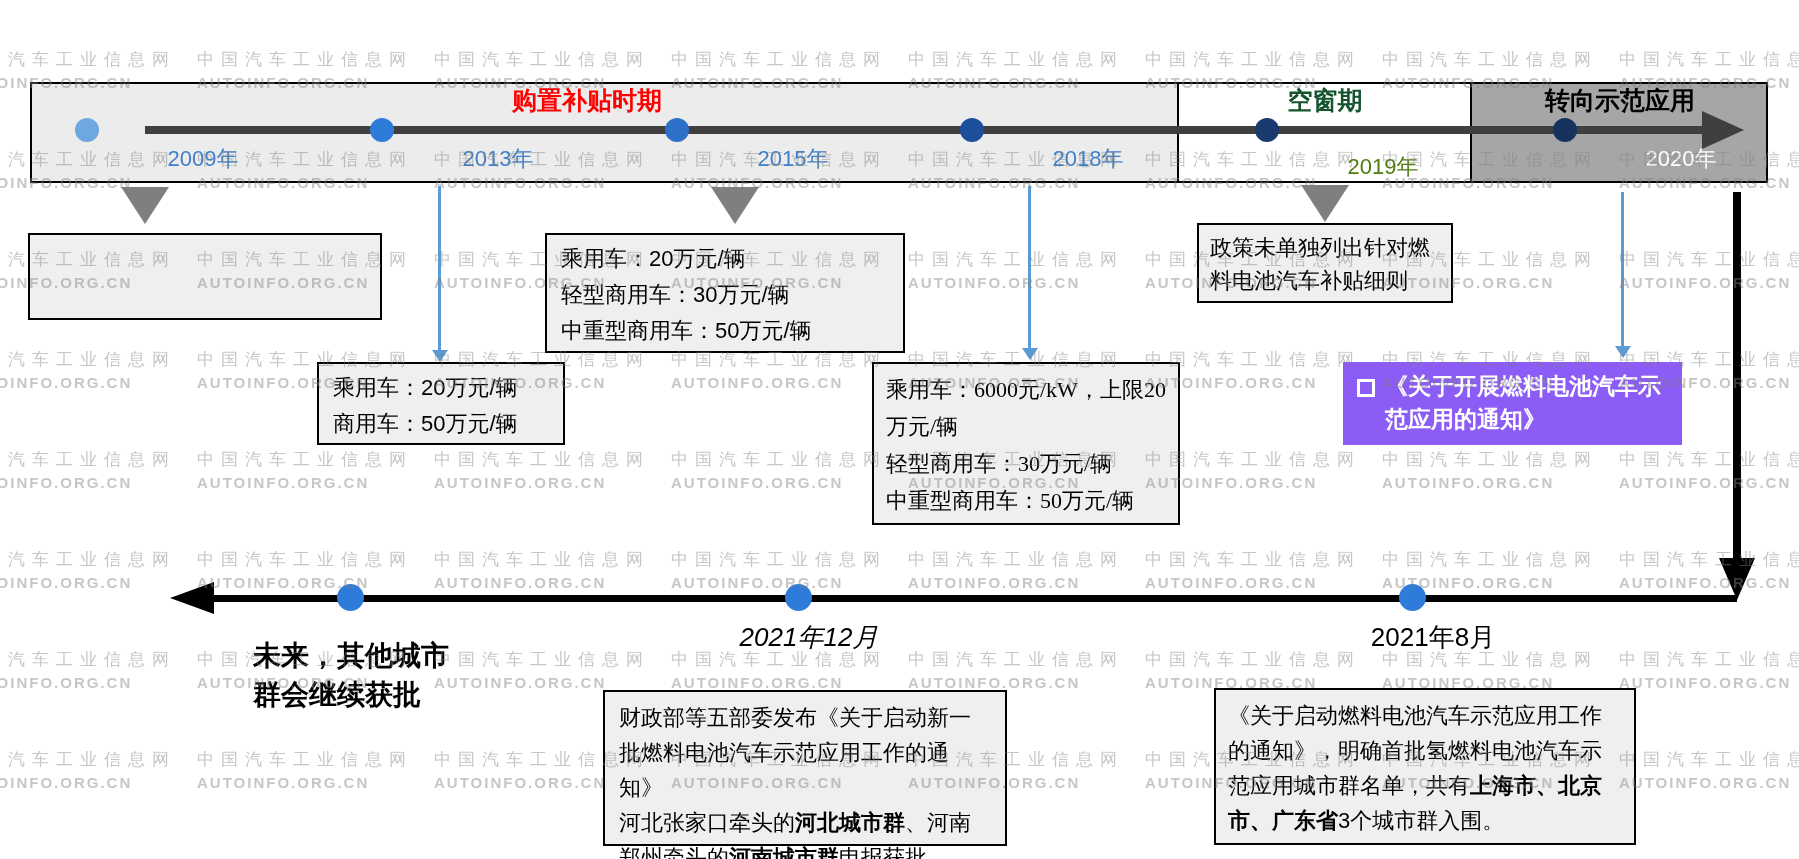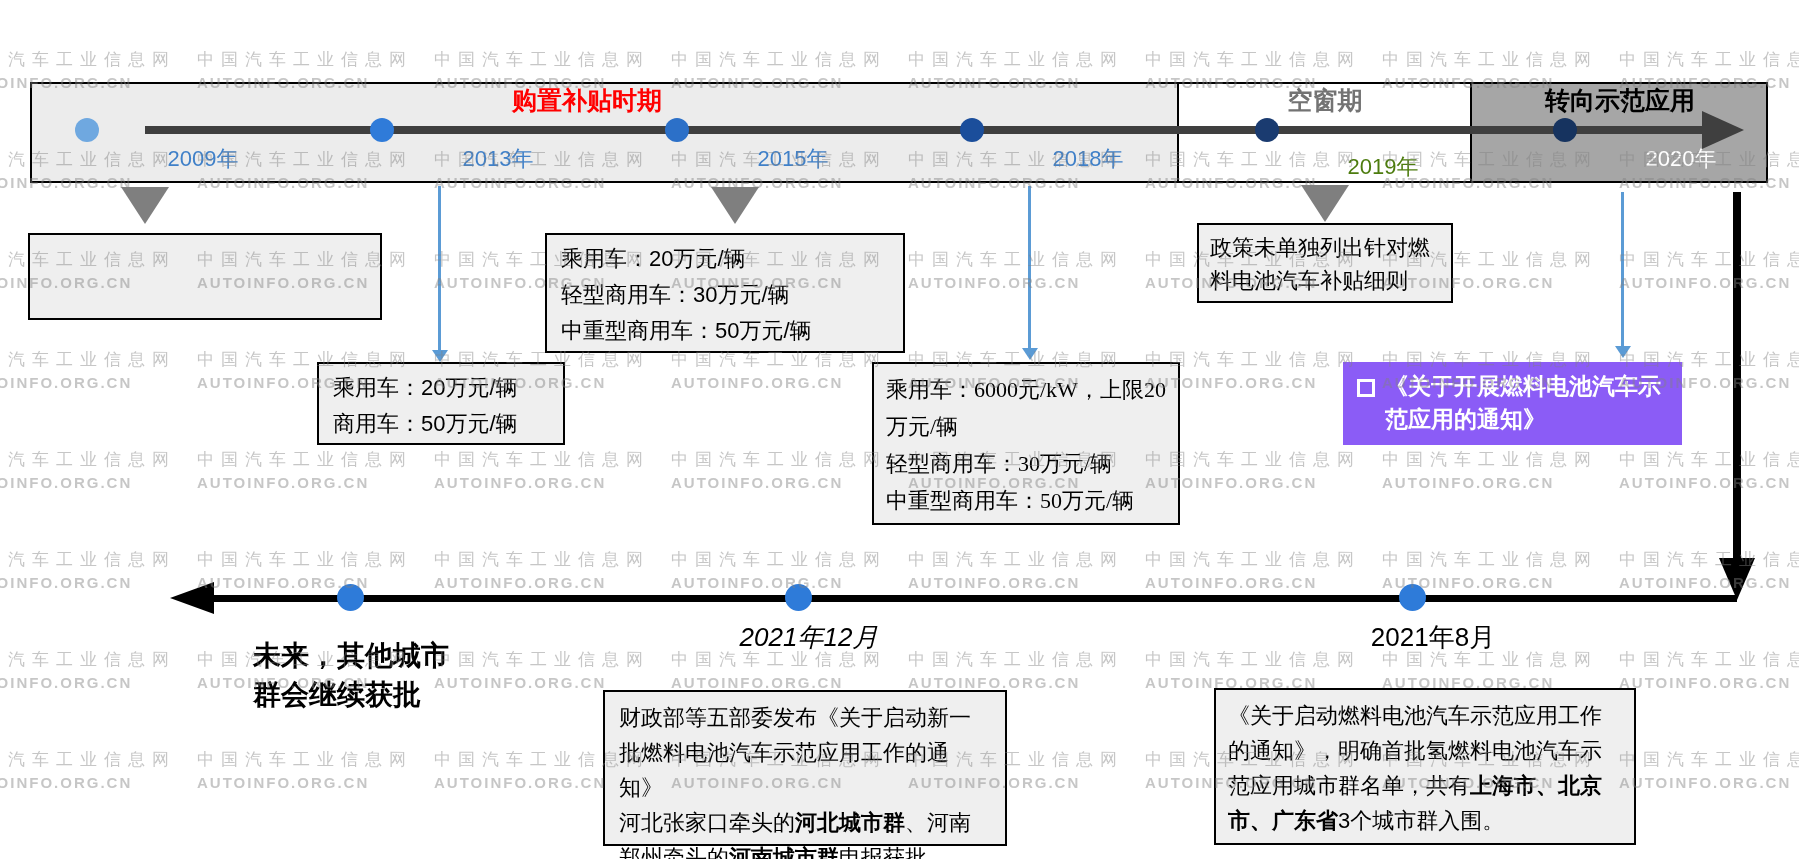--- a/index.html
+++ b/index.html
@@ -6,21 +6,21 @@
   body{font-family:"Liberation Sans","DejaVu Sans",sans-serif;color:#000;}
   #canvas{position:relative;width:1799px;height:859px;background:#ffffff;overflow:hidden;}
 
   
   .seg{position:absolute;top:82px;height:101px;border:2px solid #000;box-sizing:border-box;z-index:5;}
   #seg-a{left:30px;width:1149px;}
   #seg-b{left:1177px;width:295px;}
   #seg-c{left:1470px;width:298px;}
   .phase-label{position:absolute;top:84px;width:300px;text-align:center;font-size:25px;font-weight:bold;z-index:12;}
   #phase-a-label{left:437px;}
-  #phase-b-label{left:1175px;color:#737373;}
+  #phase-b-label{left:1175px;color:#14532d;}
   #phase-c-label{left:1470px;color:#000000;}
 
   
   #top-line{position:absolute;left:145px;top:126px;width:1558px;height:8px;z-index:8;}
   #top-line-arrow{position:absolute;left:1702px;top:111px;width:0;height:0;
     border-top:19px solid transparent;border-bottom:19px solid transparent;z-index:8;}
 
   
   .dot{position:absolute;top:118px;width:24px;height:24px;border-radius:50%;z-index:10;}
   .ylabel{position:absolute;top:144px;width:140px;text-align:center;font-size:22px;z-index:10;}

